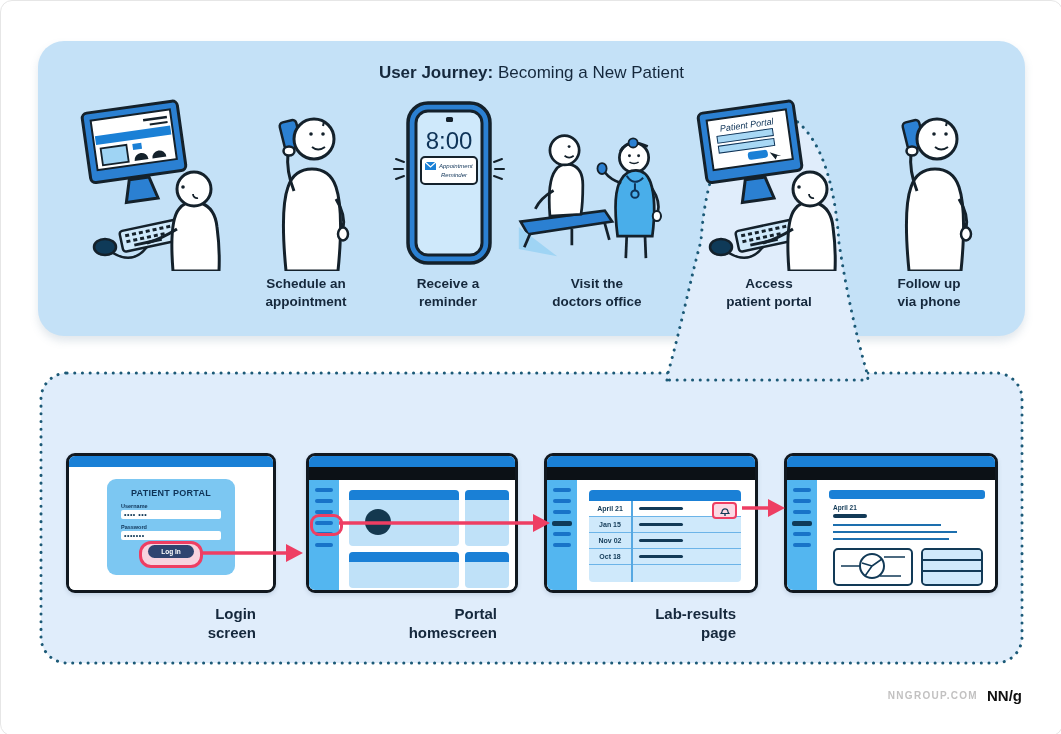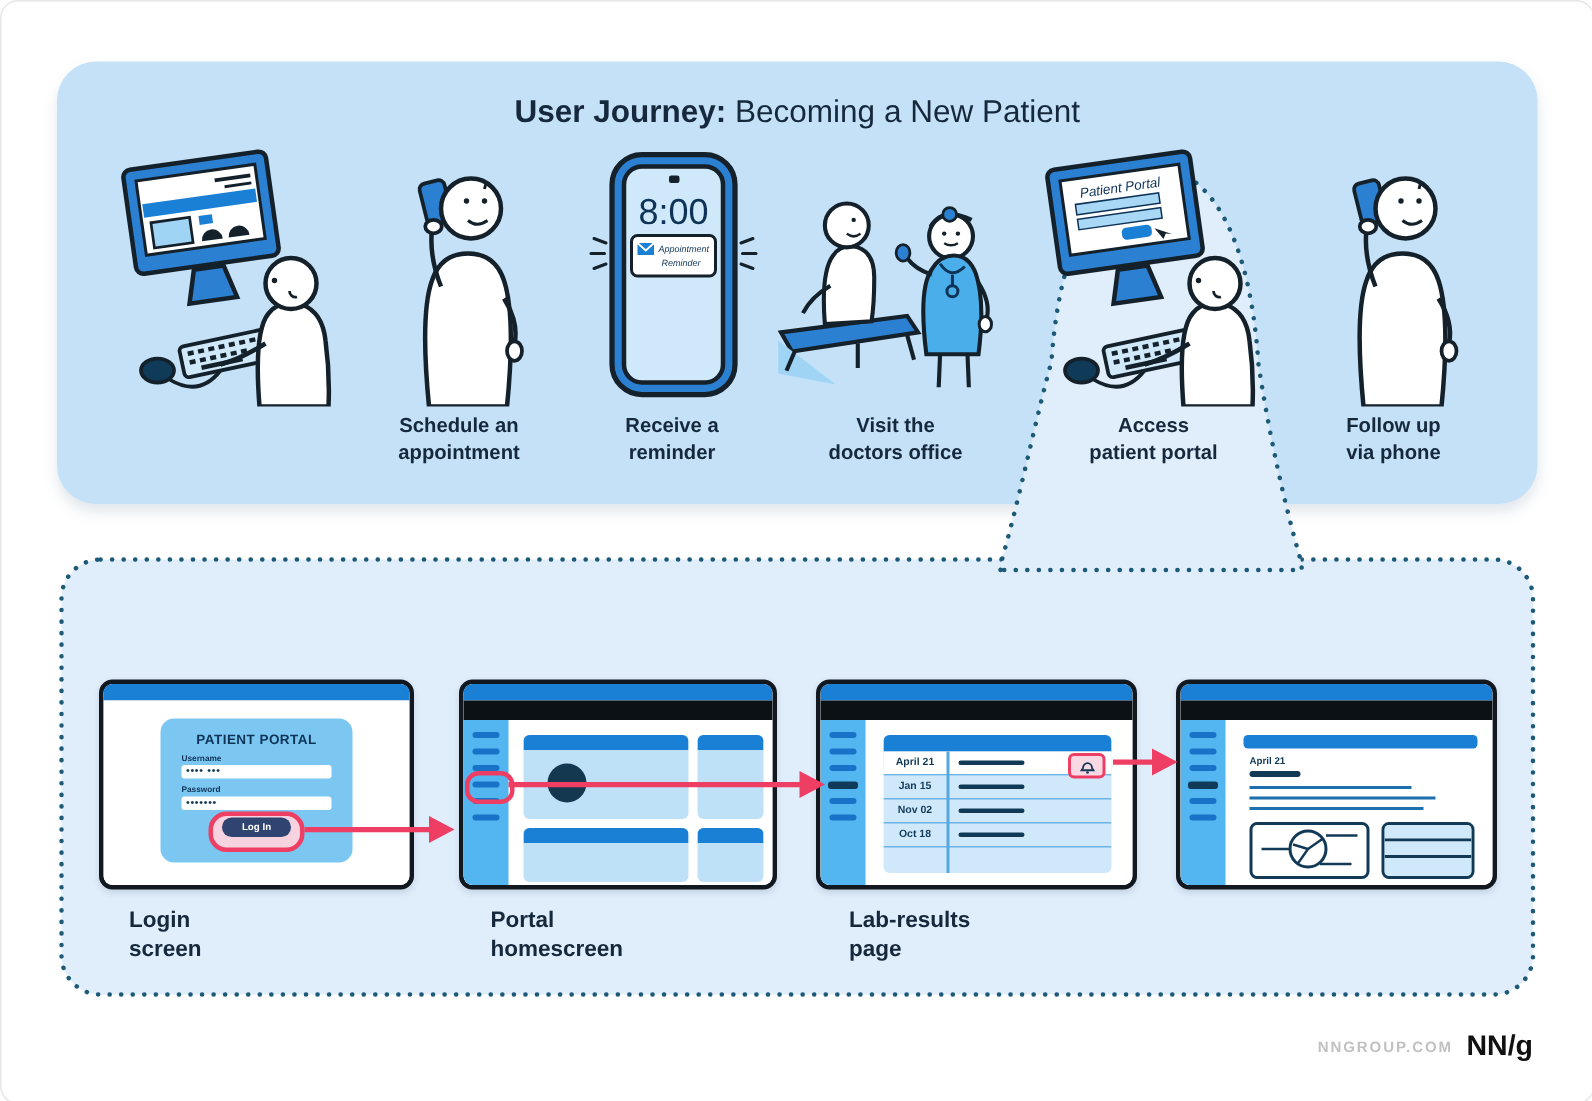--- a/index.html
+++ b/index.html
@@ -1,21 +1,21 @@
 <!DOCTYPE html>
 <html><head>
 <meta charset="utf-8">
 <style>
   html,body{margin:0;padding:0;background:#fff;}
   .canvas{position:relative;width:1061px;height:734px;background:#fff;border:1px solid #e6e6e6;border-radius:12px;overflow:hidden;font-family:"Liberation Sans",sans-serif;}
   
   .journey-panel{position:absolute;left:37px;top:40px;width:987px;height:295px;background:#c4e1f7;border-radius:26px;box-shadow:0 5px 9px rgba(90,120,150,.18);z-index:1;}
   #overlay-bg{position:absolute;left:0;top:0;z-index:2;pointer-events:none;}
   #overlay-arrows{position:absolute;left:0;top:0;z-index:7;pointer-events:none;}
-  .panel-title{position:absolute;width:987px;text-align:center;font-size:21px;color:#15283c;z-index:3;}
+  .panel-title{position:absolute;width:987px;text-align:center;font-size:17px;color:#15283c;z-index:3;}
   .panel-title b{font-weight:700;}
   .panel-title span{font-weight:400;}
   #journey-title{left:37px;top:62px;}
   #flow-title{left:40px;top:394px;}
   
   .step-ill{position:absolute;top:98px;width:160px;height:172px;z-index:3;}
   .step-label{position:absolute;top:274px;width:164px;text-align:center;font-size:13.5px;font-weight:700;color:#15283c;line-height:1.3;z-index:3;}
   svg text{font-family:"Liberation Sans",sans-serif;}
   
   .screen{position:absolute;top:452px;height:140px;background:#fff;border:3px solid #11181f;border-radius:9px;box-sizing:border-box;overflow:hidden;z-index:4;box-shadow:0 2px 4px rgba(40,70,100,.15);}
@@ -55,25 +55,25 @@
   .bell-box{position:absolute;right:4px;top:1px;width:21px;height:12.5px;background:#fbd9e4;border:2.5px solid #ee3e63;border-radius:4px;display:flex;align-items:center;justify-content:center;}
   
   .r-head{position:absolute;left:42px;top:10px;width:156px;height:9px;background:#1a80d6;border-radius:3px;}
   .r-date{position:absolute;left:46px;top:24px;font-size:6.5px;font-weight:700;color:#123a57;}
   .r-bold{position:absolute;left:46px;top:34px;width:34px;height:4px;background:#123a57;border-radius:2px;}
   .r-line{position:absolute;left:46px;height:2px;background:#1d6fae;}
   .chart-box{position:absolute;left:46px;top:68px;width:80px;height:38px;border:2.5px solid #123a57;border-radius:5px;background:#fff;box-sizing:border-box;}
   .list-box{position:absolute;left:134px;top:68px;width:62px;height:38px;border:2.5px solid #123a57;border-radius:5px;background:#cfe9fb;box-sizing:border-box;overflow:hidden;}
   .stripe{height:11px;background:#cfe9fb;border-bottom:2px solid #123a57;box-sizing:border-box;}
   .stripe:last-child{border-bottom:none;}
-  .screen-label{position:absolute;top:604px;width:170px;text-align:left;font-size:15px;font-weight:700;color:#15283c;line-height:1.25;z-index:4;}
+  .screen-label{position:absolute;top:604px;width:170px;text-align:right;font-size:15px;font-weight:700;color:#15283c;line-height:1.25;z-index:4;}
   
   .footer{position:absolute;right:40px;top:686px;display:flex;align-items:center;gap:9px;z-index:3;}
   .site{font-size:10px;letter-spacing:1.3px;color:#c2c1c1;font-weight:700;}
-  .logo{font-size:19px;font-weight:700;color:#111;}
+  .logo{font-size:15px;font-weight:700;color:#111;}
 </style>
 </head>
 <body>
 
 <div class="canvas">
 
   <div class="journey-panel"></div>
 
   <svg id="overlay-bg" width="1061" height="734" viewBox="0 0 1061 734">
     <rect x="40" y="372" width="981" height="290" rx="26" fill="#e0edfb" stroke="#1c5a77" stroke-width="3" stroke-linecap="round" stroke-dasharray="0.1 7.6"></rect>

